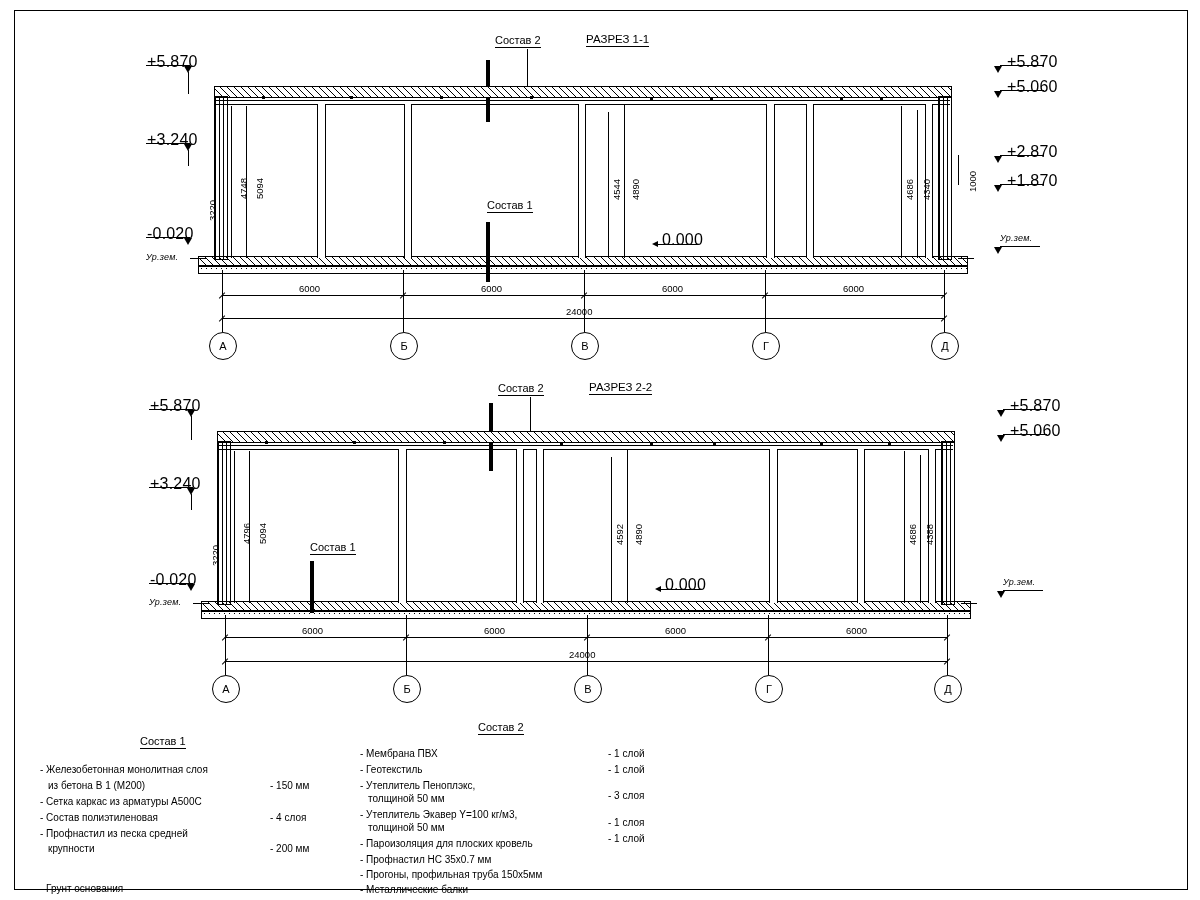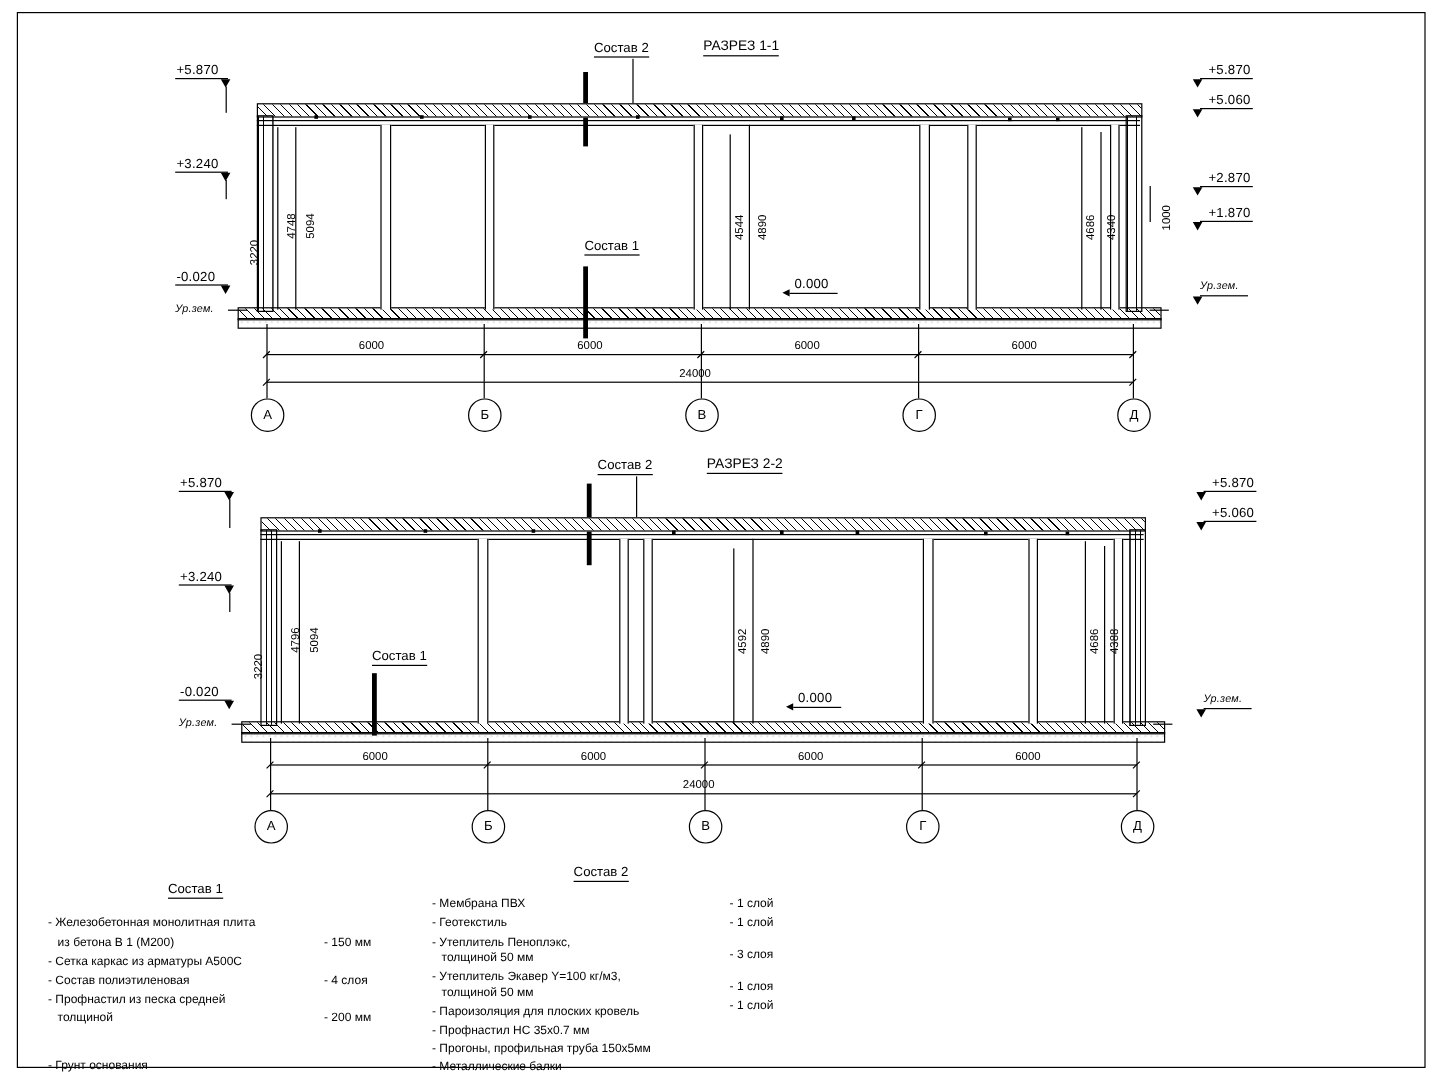--- a/index.html
+++ b/index.html
@@ -1,20 +1,20 @@
 <!DOCTYPE html>
 <html><head>
 <meta charset="utf-8">
 <style>
   html,body{margin:0;padding:0;background:#6b6b6b;}
   body{font-family:"Liberation Sans", sans-serif;}
   .page{position:relative;width:1200px;height:900px;background:#ffffff;overflow:hidden;}
   .frame{position:absolute;left:14px;top:10px;width:1172px;height:878px;border:1px solid #000;}
   .sec{position:absolute;}
-  .lbl{position:absolute;font-size:11px;color:#000;white-space:nowrap;letter-spacing:.2px;}
+  .lbl{position:absolute;font-size:16px;color:#000;white-space:nowrap;letter-spacing:.2px;}
   .lbl.it{font-style:italic;}
   .ttl{position:absolute;font-size:11.5px;color:#000;white-space:nowrap;}
   .ttl.u{border-bottom:1px solid #000;padding-bottom:1px;}
   .vlbl{position:absolute;font-size:9.5px;color:#000;white-space:nowrap;transform-origin:0 0;transform:rotate(-90deg);}
   .dim{position:absolute;font-size:9.5px;color:#000;white-space:nowrap;}
   .hline{position:absolute;height:0;border-top:1px solid #000;}
   .hline.thin{border-top:0.7px solid #000;}
   .vline{position:absolute;width:0;border-left:1px solid #000;}
   .vline.thin{border-left:0.7px solid #000;}
   .circ{position:absolute;width:26px;height:26px;border:1px solid #000;border-radius:50%;
@@ -301,28 +301,28 @@
     <div class="circ" style="left:755px;top:330px;">
         <span>Г</span>
       </div>
     <div class="circ" style="left:934px;top:330px;">
         <span>Д</span>
       </div>
   </div>
 
   <div class="sec" style="left:0;top:0;">
     <div class="ttl u" style="left:140px;top:735px;font-size:11px;">Состав 1</div>
-    <div class="legend" style="left:40px;top:764px;">- Железобетонная  монолитная плита</div>
+    <div class="legend" style="left:40px;top:764px;">- Железобетонная  монолитная слоя</div>
     <div class="legend" style="left:48px;top:780px;">из бетона В 1 (М200)</div>
     <div class="legend" style="left:270px;top:780px;">- 150 мм</div>
     <div class="legend" style="left:40px;top:796px;">- Сетка каркас из арматуры А500С</div>
     <div class="legend" style="left:40px;top:812px;">- Состав полиэтиленовая</div>
     <div class="legend" style="left:270px;top:812px;">- 4 слоя</div>
     <div class="legend" style="left:40px;top:828px;">- Профнастил из песка средней</div>
-    <div class="legend" style="left:48px;top:843px;">толщиной</div>
+    <div class="legend" style="left:48px;top:843px;">крупности</div>
     <div class="legend" style="left:270px;top:843px;text-align:center;">- 200 мм</div>
     <div class="legend" style="left:40px;top:859px;margin-top:24px;">- Грунт основания</div>
   </div>
 
   <div class="sec" style="left:0;top:0;">
     <div class="ttl u" style="left:478px;top:721px;font-size:11px;">Состав 2</div>
     <div class="legend" style="left:360px;top:748px;">- Мембрана ПВХ</div>
     <div class="legend" style="left:608px;top:748px;">- 1 слой</div>
     <div class="legend" style="left:360px;top:764px;">- Геотекстиль</div>
     <div class="legend" style="left:608px;top:764px;">- 1 слой</div>

